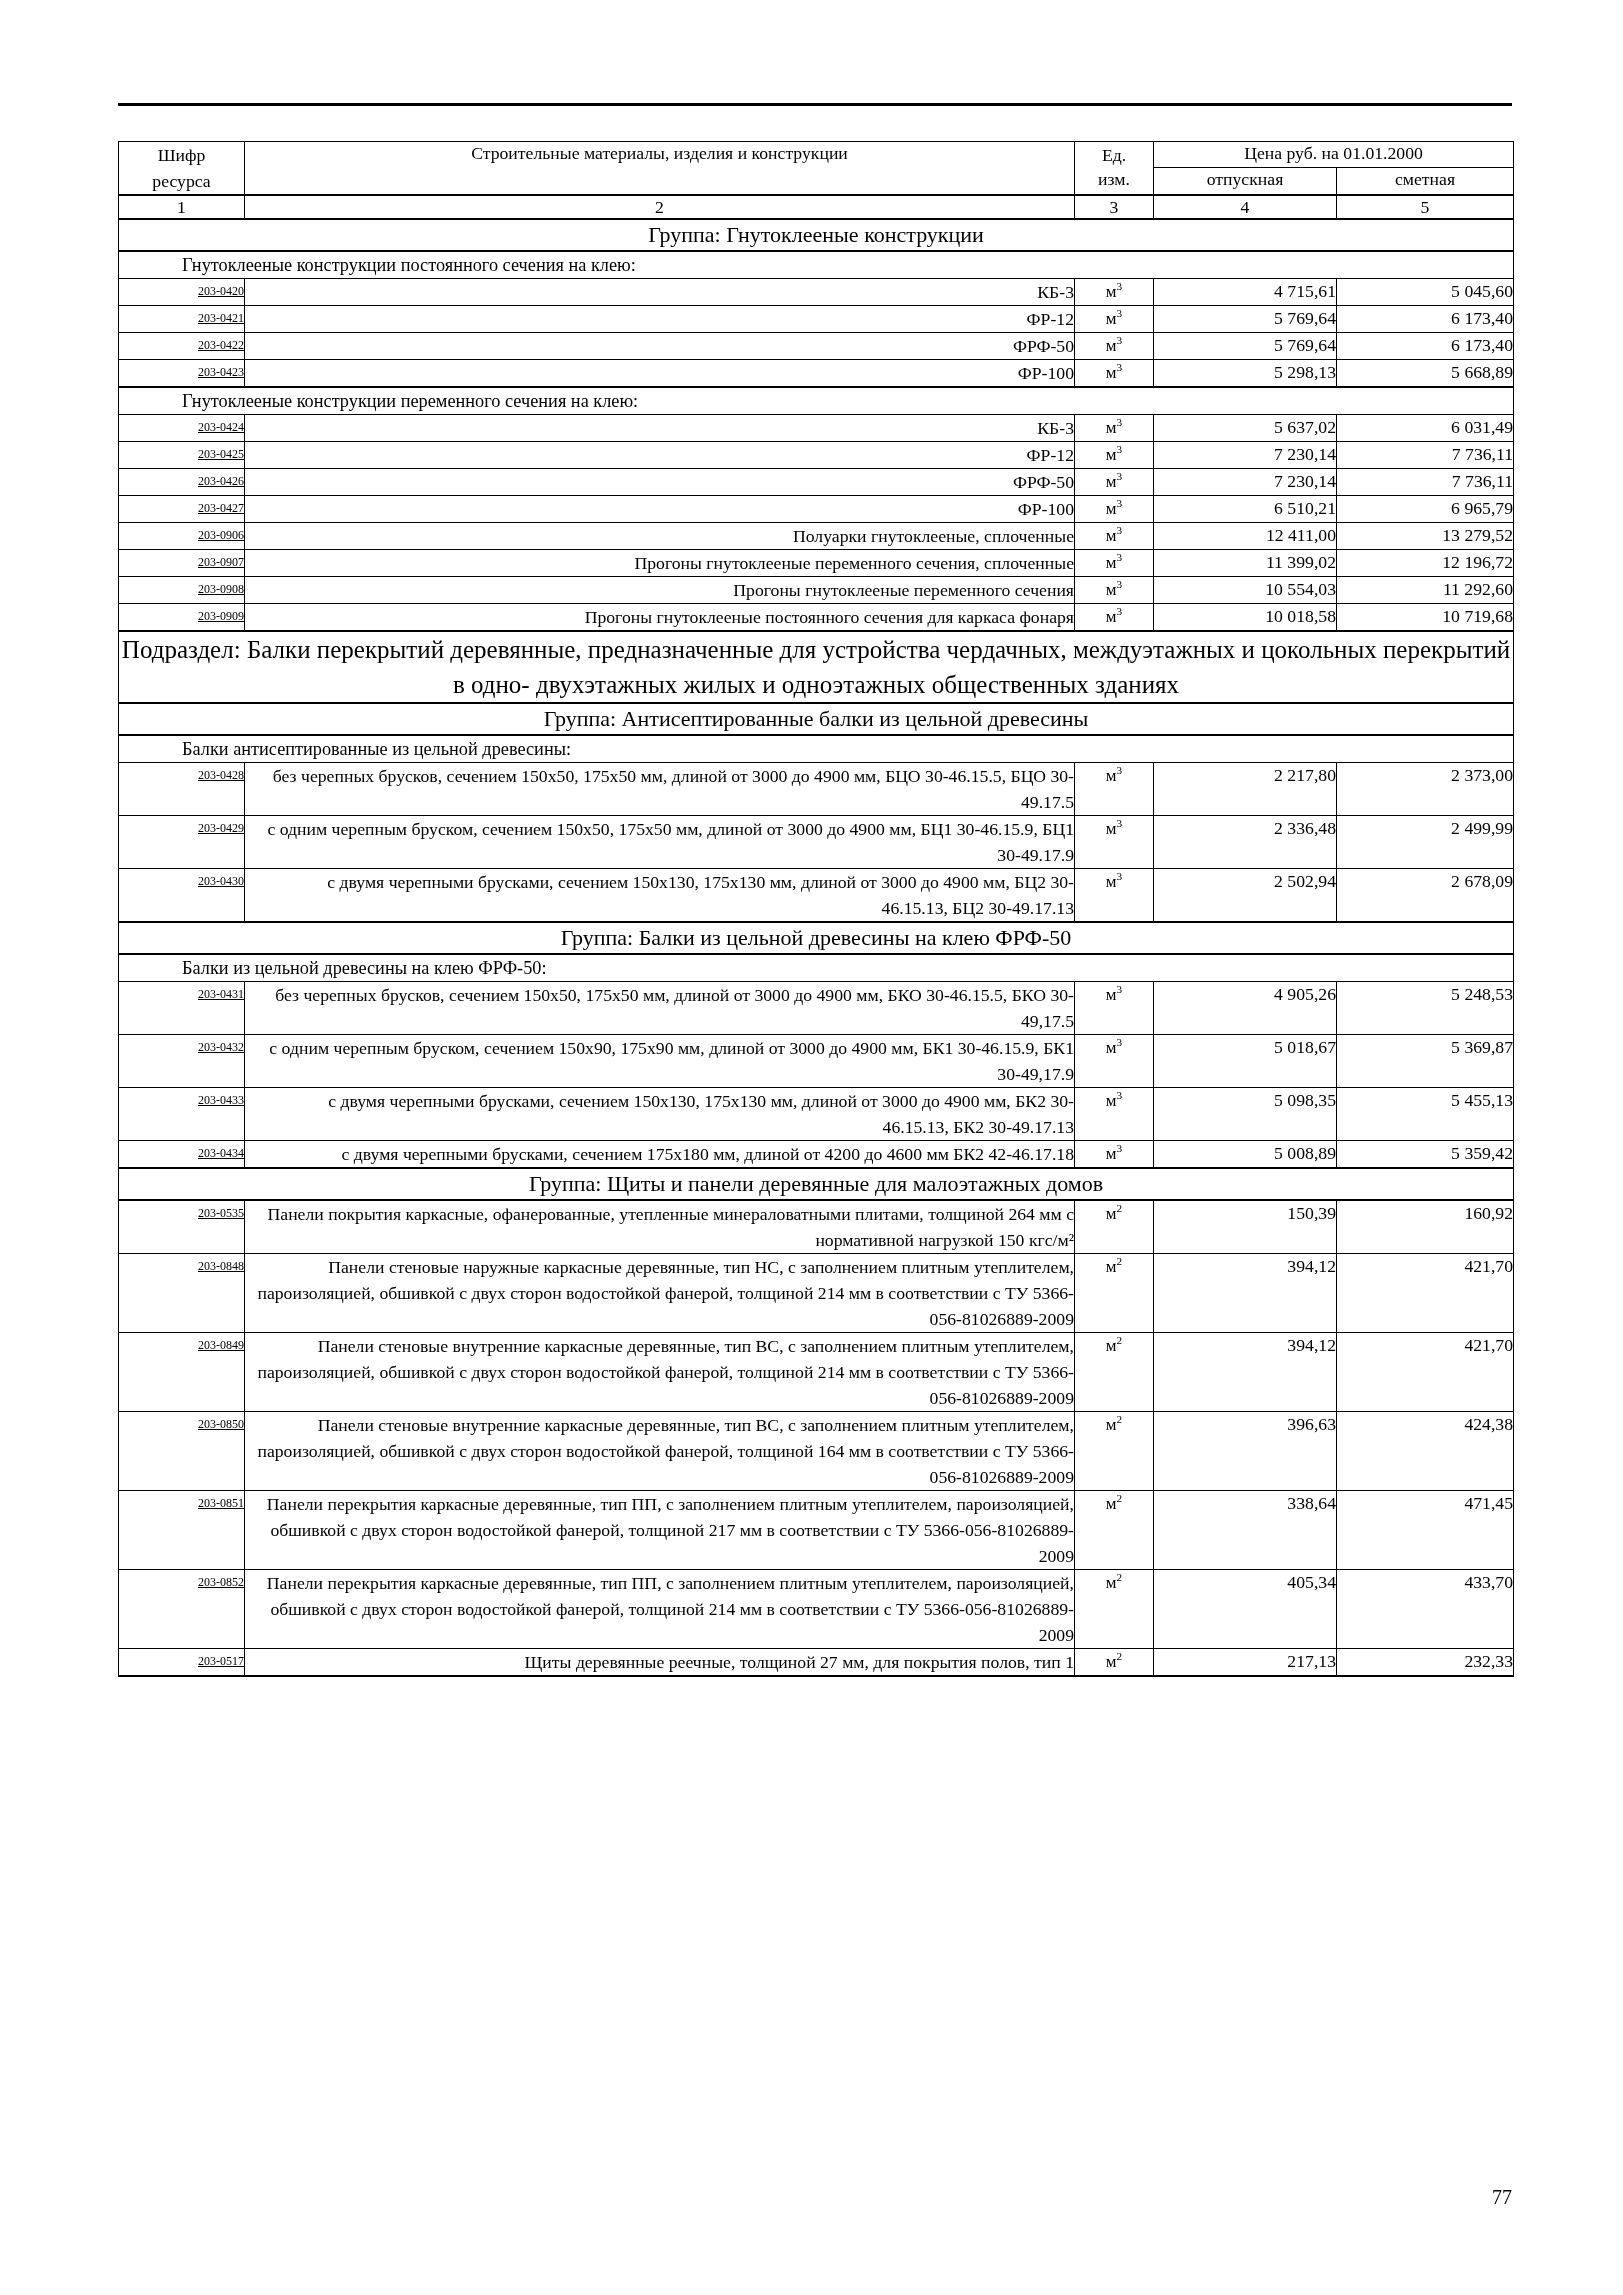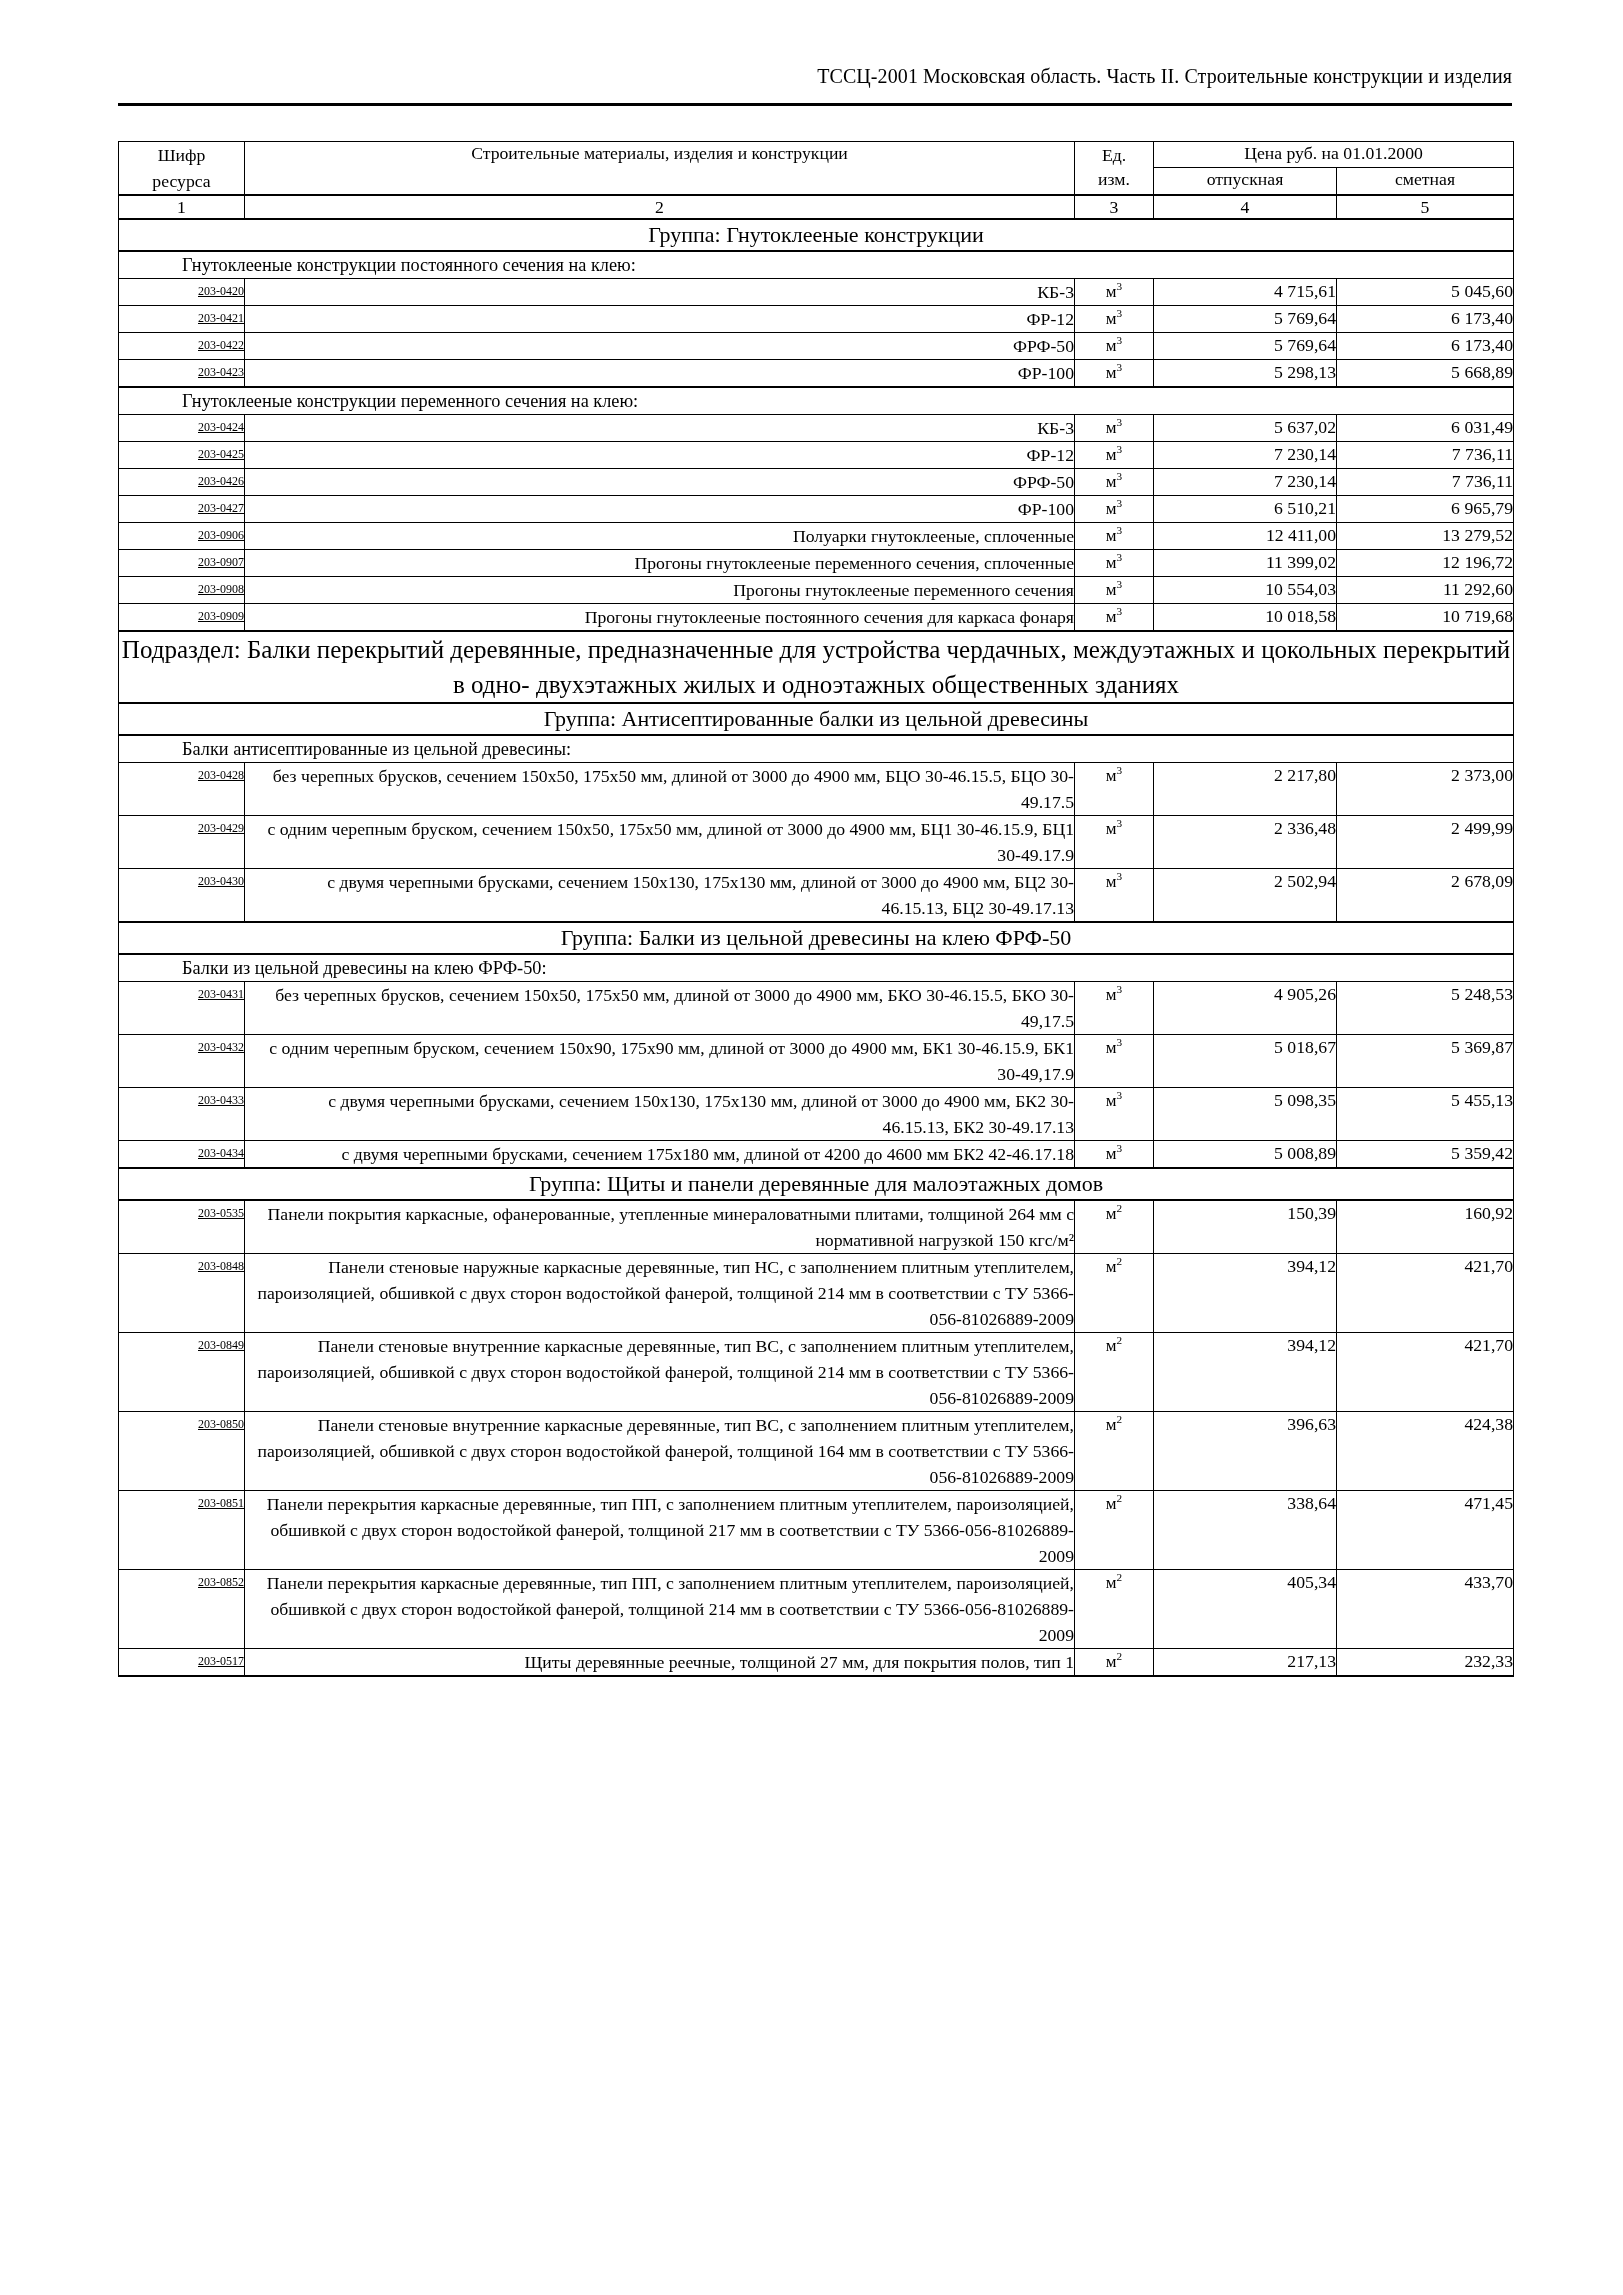--- a/index.html
+++ b/index.html
@@ -156,21 +156,20 @@
     width: 1512px;
     text-align: right;
     font-size: 20px;
   }
 </style>
 </head>
 <body>
 
 <div class="page">
 
-  <div class="running-head">ТССЦ-2001 Московская область. Часть II. Строительные конструкции и изделия</div>
   <div class="head-rule"></div>
 
   <table class="pricelist">
     <colgroup>
       <col class="c-code">
         <col class="c-desc">
         <col class="c-unit">
         <col class="c-p1">
         <col class="c-p2">
     </colgroup>
@@ -405,14 +404,15 @@
         <tr>
           <td class="code" style="border-bottom-width: 2.6px; padding-left: 29px;">203-0517</td>
           <td class="desc noindent" style="border-bottom-width: 2.6px;">Щиты деревянные реечные, толщиной 27 мм, для покрытия полов, тип 1</td>
           <td class="unit" style="border-bottom-width: 2.6px;">м<sup>2</sup></td>
           <td class="price" style="border-bottom-width: 2.6px;">217,13</td>
           <td class="price" style="border-bottom-width: 2.6px;">232,33</td>
         </tr>
       </tbody>
   </table>
 
+  <div class="page-number">77</div>
 </div>
 
 
 </body></html>

